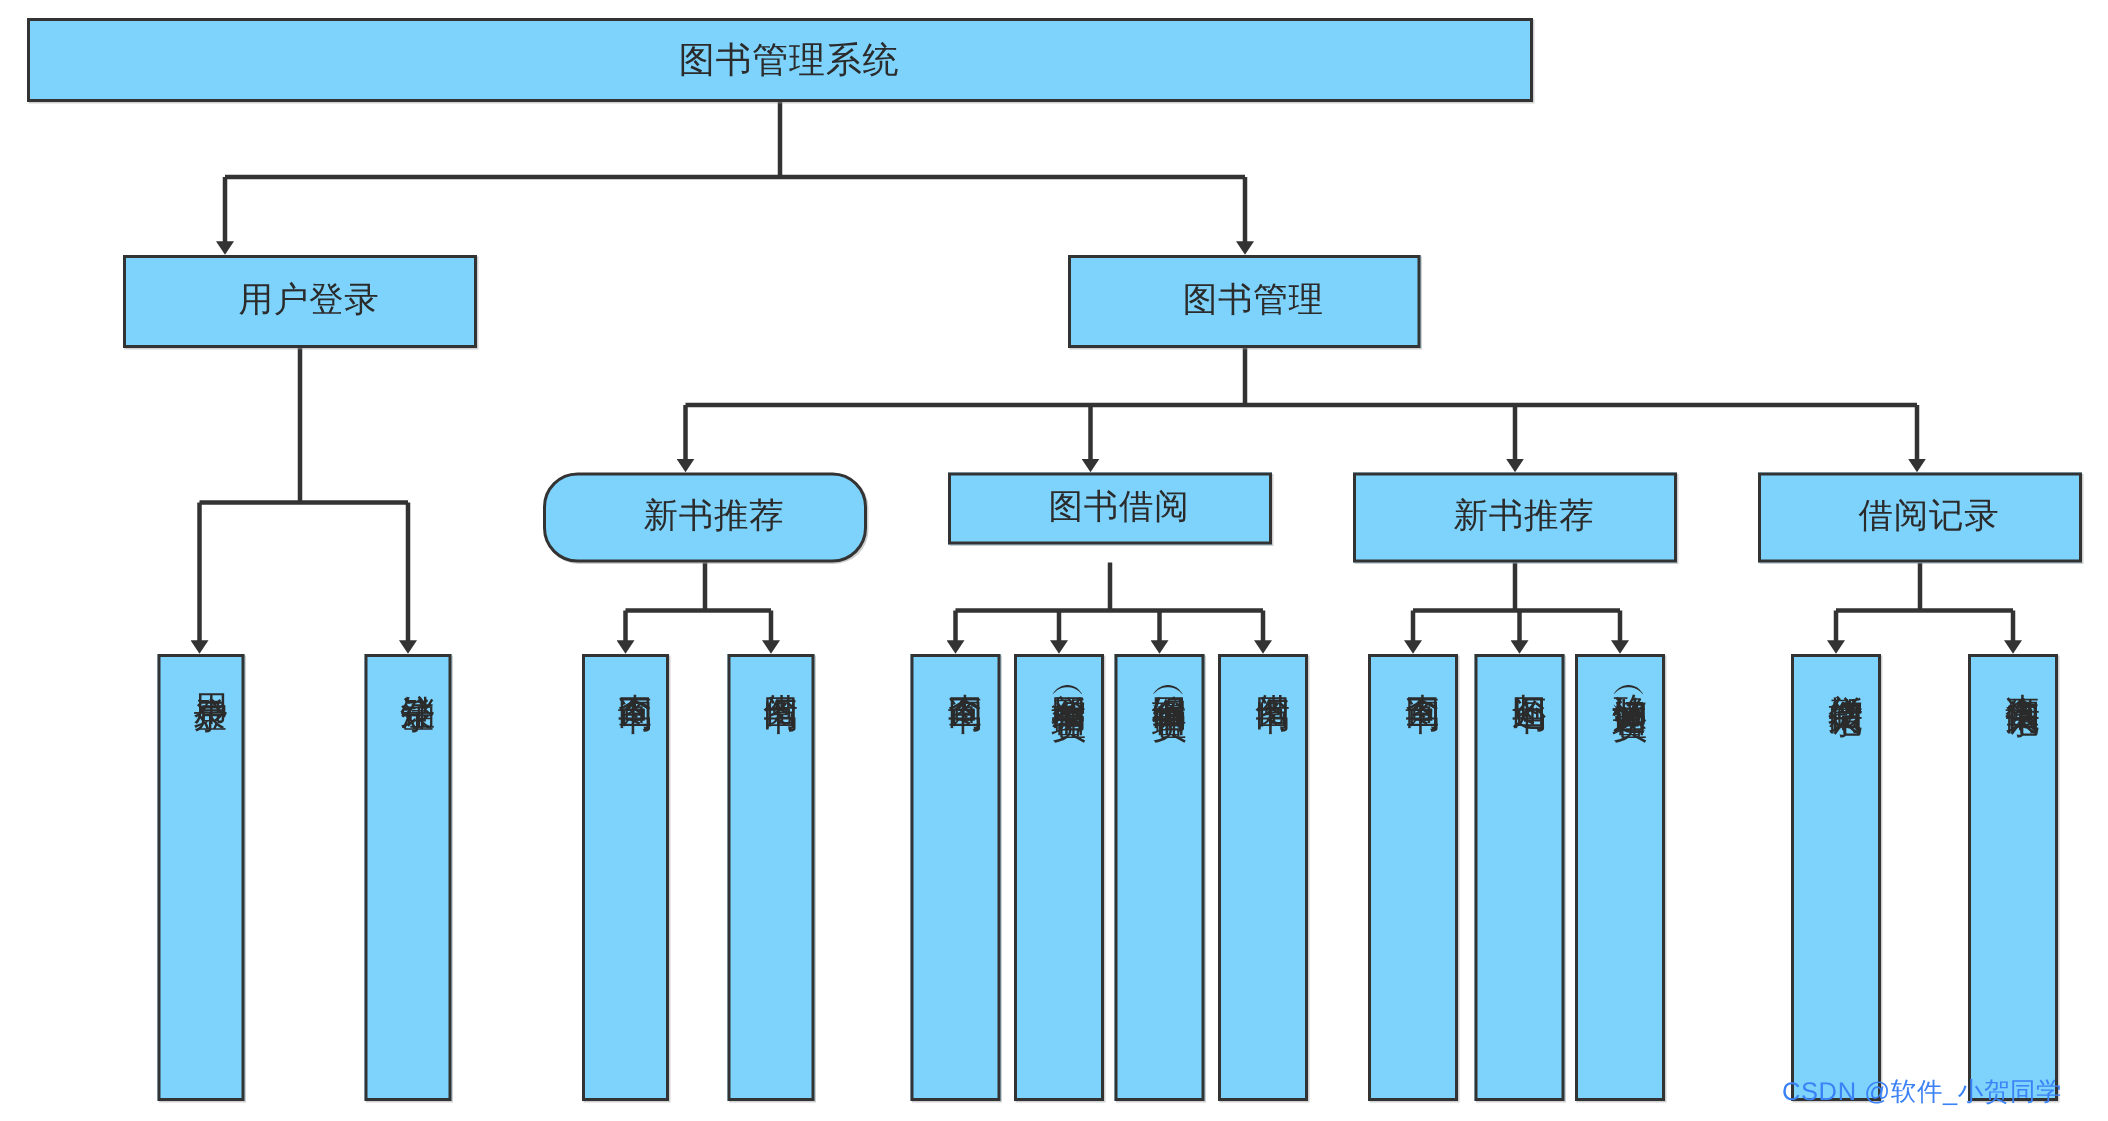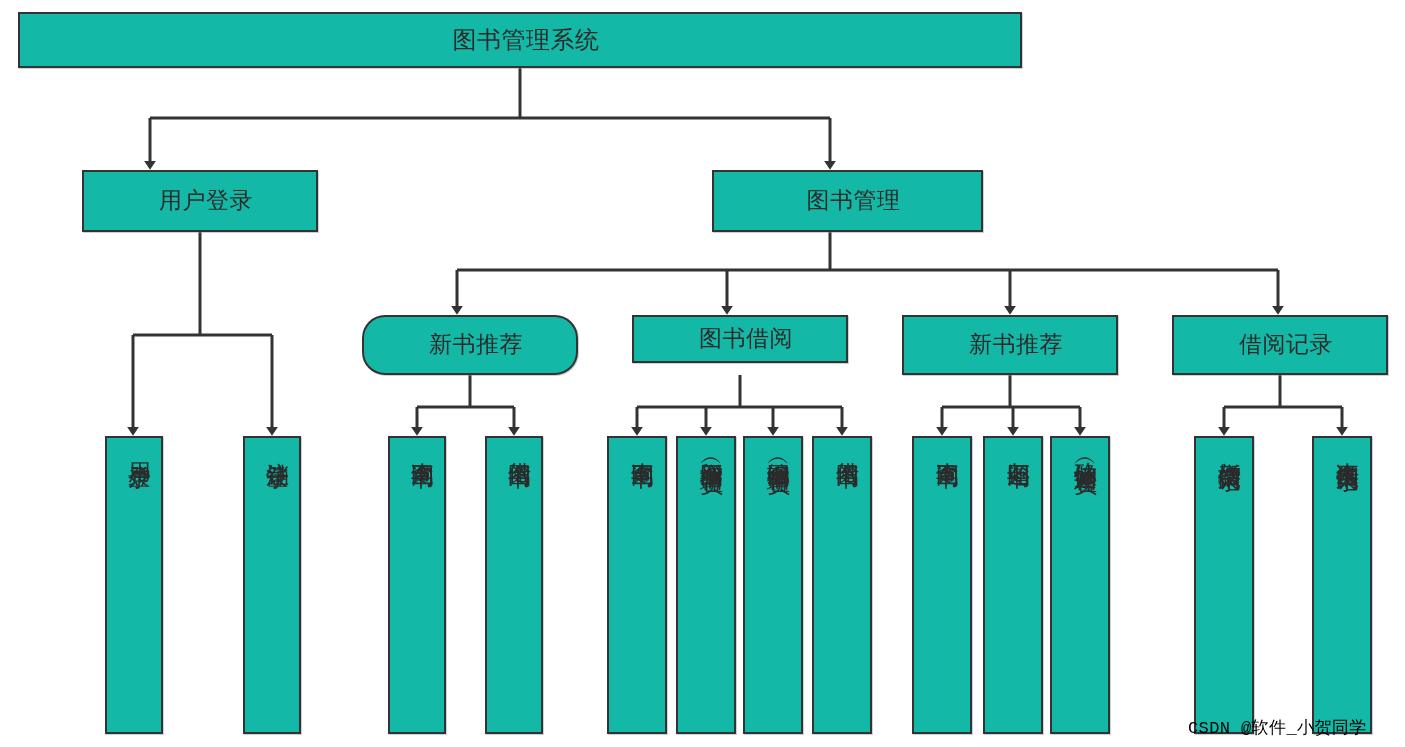--- a/index.html
+++ b/index.html
@@ -23,21 +23,21 @@
     left: 0;
     top: 0;
     width: 1405px;
     height: 747px;
     pointer-events: none;
   }
   .node {
     position: absolute;
     box-sizing: border-box;
     border: 2px solid #333333;
-    background: #14b8a6;
+    background: #7dd3fc;
     display: flex;
     align-items: center;
     justify-content: center;
     color: #2b2b2b;
     box-shadow: 1px 1px 0 rgba(150,150,150,0.45);
     padding-left: 12px;
   }
   .node .label {
     display: block;
     line-height: 1.12;
@@ -65,24 +65,24 @@
     line-height: 1.05;
     letter-spacing: 1.5px;
     text-align: left;
     max-height: 280px;
   }
   .watermark {
     position: absolute;
     left: 1188px;
     top: 716px;
     font-size: 17px;
-    color: #000000;
+    color: #3b82f6;
     white-space: nowrap;
     letter-spacing: 0.4px;
-    font-family: Liberation Mono, monospace;
+    font-family: Liberation Sans, sans-serif;
   }
 </style>
 </head>
 <body>
 
 <div id="canvas">
 
   <svg class="edges" viewBox="0 0 1405 747" xmlns="http://www.w3.org/2000/svg">
     <defs>
       <marker id="arrow" markerWidth="10" markerHeight="12" refX="2.2" refY="6" orient="auto" markerUnits="userSpaceOnUse">
@@ -133,21 +133,21 @@
     </g>
   </svg>
 
   <div class="node h root" style="left:18px; top:12px; width:1004px; height:56px;">
     <span class="label">图书管理系统</span>
   </div>
 
   <div class="node h" style="left:82px; top:170px; width:236px; height:62px;">
     <span class="label">用户登录</span>
   </div>
-  <div class="node h" style="left:712px; top:170px; width:271px; height:62px;">
+  <div class="node h" style="left:712px; top:170px; width:235px; height:62px;">
     <span class="label">图书管理</span>
   </div>
 
   <div class="node h" style="left:362px; top:315px; width:216px; height:60px;border-radius:23px;">
     <span class="label">新书推荐</span>
   </div>
   <div class="node h" style="left:632px; top:315px; width:216px; height:48px;">
     <span class="label">图书借阅</span>
   </div>
   <div class="node h" style="left:902px; top:315px; width:216px; height:60px;">

